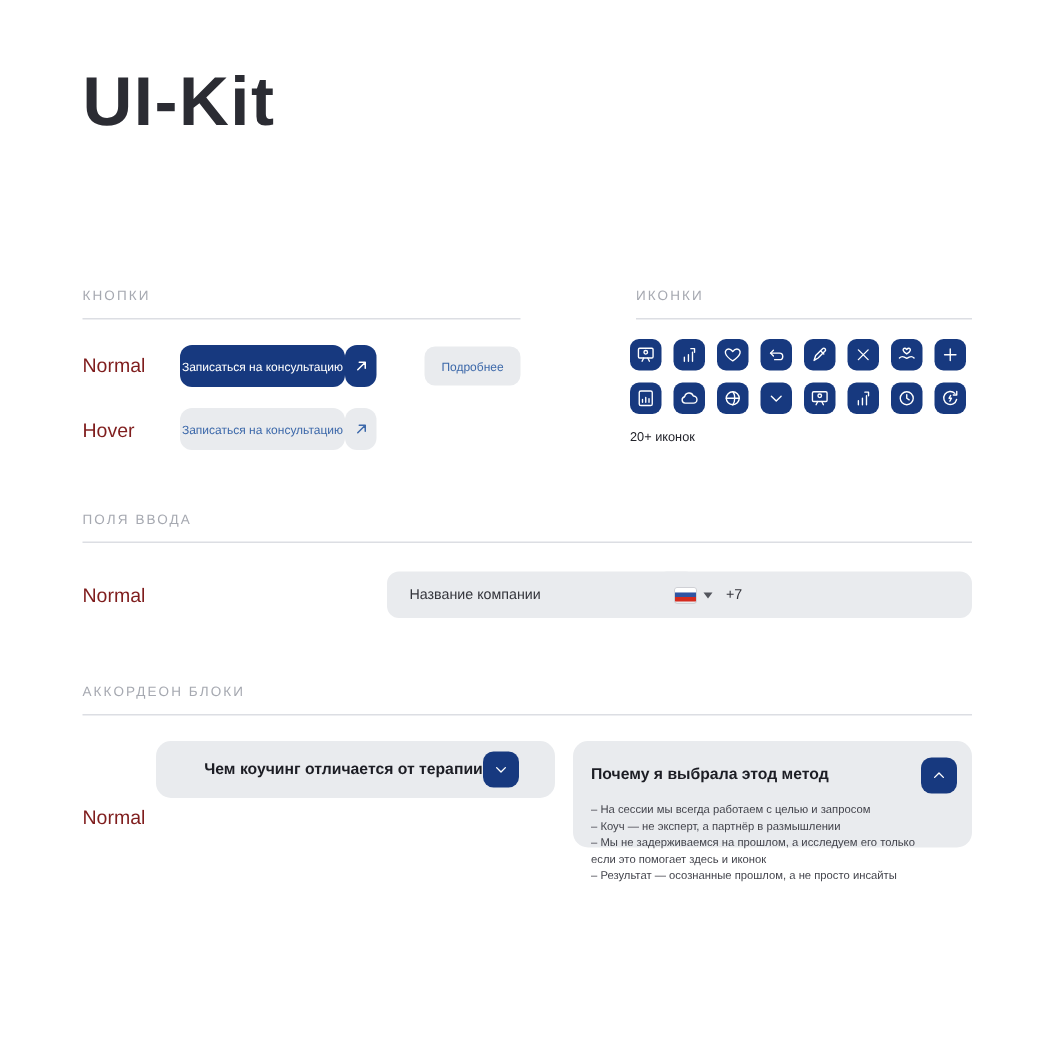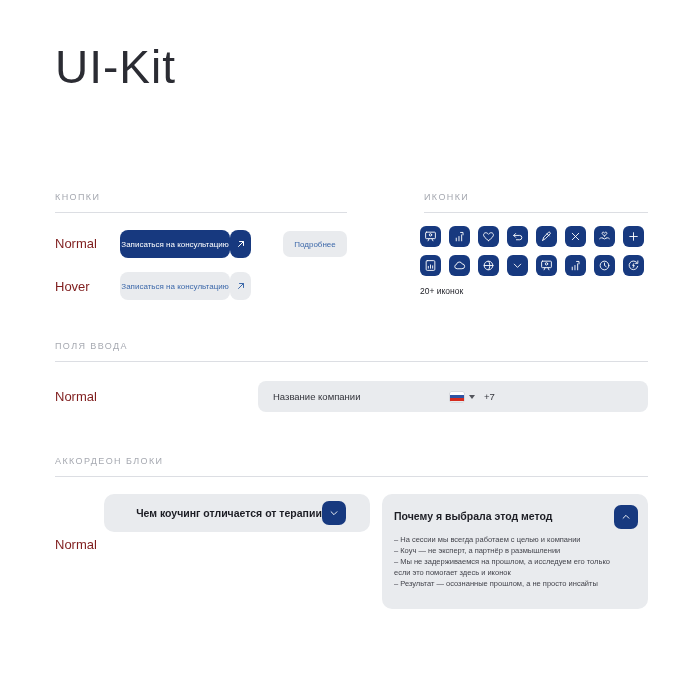--- a/index.html
+++ b/index.html
@@ -8,21 +8,21 @@
     --blue-text:#3d69aa;
     --rule:#dcdee3;
     --muted:#a6a9b1;
     --dark:#23242b;
   }
   *{margin:0;padding:0;box-sizing:border-box;}
   html,body{background:#fff;}
   body{font-family:"Liberation Sans",sans-serif;}
   .page{position:relative;width:700px;height:700px;background:#ffffff;overflow:hidden;}
 
-  .title{position:absolute;left:55px;top:40px;font-size:46px;font-weight:400;
+  .title{position:absolute;left:55px;top:40px;font-size:46px;font-weight:700;
          letter-spacing:1px;color:#2b2c33;}
 
   .sec-label{position:absolute;font-size:9px;letter-spacing:1.4px;color:var(--muted);
              text-transform:uppercase;}
   .rule{position:absolute;height:1px;background:var(--rule);}
   .state-label{position:absolute;font-size:13px;color:#7f1d1d;}
 
   
   .btn-group{position:absolute;display:flex;gap:0;}
   .btn{border:none;cursor:pointer;font-family:"Liberation Sans",sans-serif;
@@ -60,21 +60,21 @@
   .flag .r{background:#d52b1e;}
   .caret{width:0;height:0;border-left:3px solid transparent;
          border-right:3px solid transparent;border-top:4px solid #53555c;}
   .phone-value{font-size:9.5px;color:#33343b;margin-left:4px;}
 
   
   .acc-card{position:absolute;background:var(--light);border-radius:10px;cursor:pointer;}
   .acc-1{left:104px;top:494px;width:266px;height:38px;
          display:flex;align-items:center;justify-content:center;
          padding:0 8px 0 16px;}
-  .acc-2{left:382px;top:494px;width:266px;height:115px;padding:11px 10px 10px 12px;}
+  .acc-2{left:382px;top:494px;width:266px;height:71px;padding:11px 10px 10px 12px;}
   .acc-title{font-size:10.5px;font-weight:700;color:#1c1d24;}
   .acc-toggle{width:24px;height:24px;background:var(--navy);border:none;border-radius:7px;
               display:flex;align-items:center;justify-content:center;cursor:pointer;
               flex-shrink:0;}
   .acc-toggle svg{width:10px;height:10px;stroke:#fff;fill:none;
                   stroke-width:2.2;stroke-linecap:round;stroke-linejoin:round;}
   .acc-2 .acc-head{display:flex;align-items:flex-start;justify-content:space-between;}
   .acc-2 .acc-head .acc-title{padding-top:5px;}
   .acc-body{margin-top:6px;padding-right:10px;}
   .acc-body div{font-size:7.5px;line-height:1.45;color:#43444c;}
@@ -255,20 +255,20 @@
   <div class="acc-card acc-2">
     <div class="acc-head">
       <span class="acc-title">Почему я выбрала этод метод</span>
       <button class="acc-toggle">
         <svg viewBox="0 0 24 24">
             <path d="M5 15l7-7 7 7"></path>
           </svg>
       </button>
     </div>
     <div class="acc-body" id="acc-body">
-        <div>– На сессии мы всегда работаем с целью и компании</div>
+        <div>– На сессии мы всегда работаем с целью и запросом</div>
         <div>– Коуч — не эксперт, а партнёр в размышлении</div>
         <div>– Мы не задерживаемся на прошлом, а исследуем его только если это помогает здесь и иконок</div>
         <div>– Результат — осознанные прошлом, а не просто инсайты</div>
       </div>
   </div>
 
 </div>
 
 </body></html>

